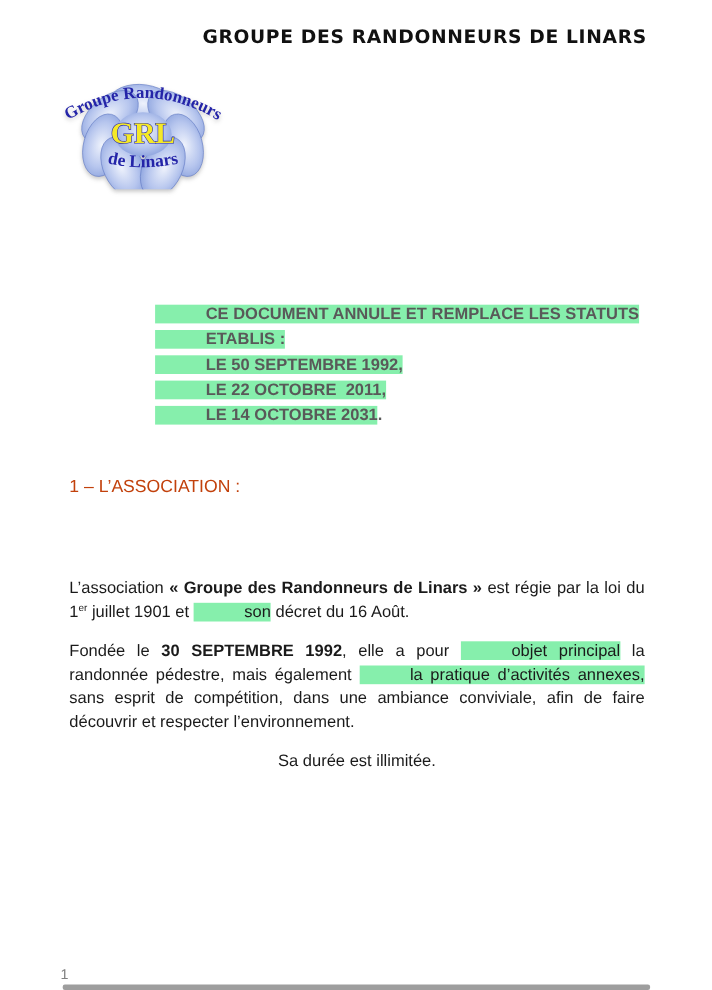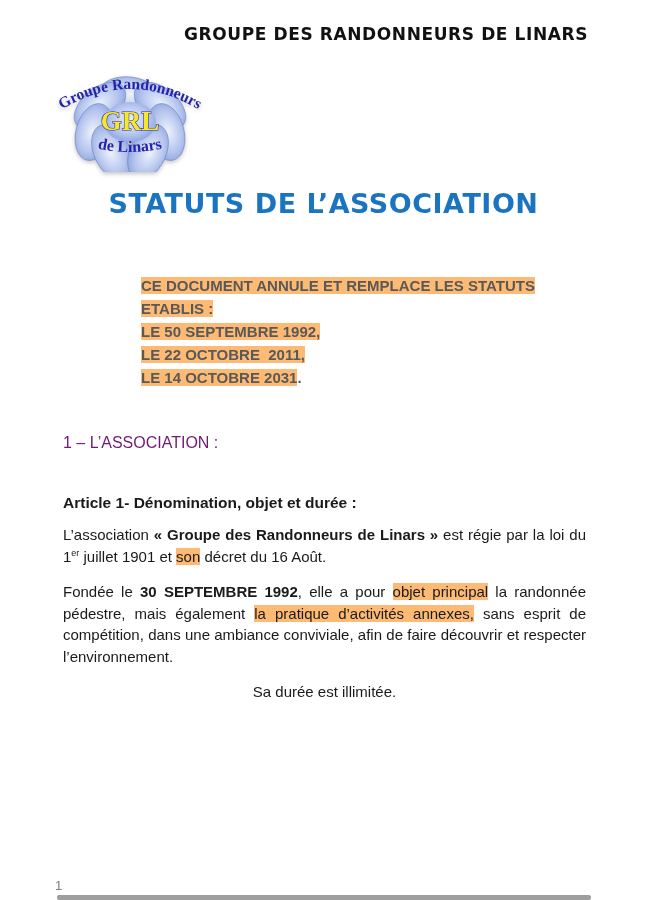--- a/index.html
+++ b/index.html
@@ -53,29 +53,29 @@
     position: absolute;
     left: 141px; top: 274px;
     width: 460px;
     font-size: 15px;
     font-weight: bold;
     line-height: 23px;
     color: #595959;
     white-space: pre-wrap;
   }
 
-  .hl { background: #fdba74; }
+  .hl { background: #86efac; padding-left: 46px; }
   .b  { font-weight: bold; }
 
   
   .section-heading {
     position: absolute;
     left: 63px; top: 434px;
     font-size: 16px;
-    color: #701a75;
+    color: #c2410c;
   }
 
   
   .article-heading {
     position: absolute;
     left: 63px; top: 494px;
     font-size: 15.5px;
     font-weight: bold;
     color: #1a1a1a;
   }
@@ -140,27 +140,25 @@
       <text font-family="Liberation Serif, serif" font-size="15.5" font-weight="bold" fill="#2424A8">
         <textPath href="#arcTop" startOffset="50%" text-anchor="middle">Groupe Randonneurs</textPath>
       </text>
       <text x="74" y="66" text-anchor="middle" font-family="Liberation Serif, serif" font-size="27" font-weight="bold" fill="#F5E927" stroke="#2424A8" stroke-width="1.1" style="paint-order: stroke fill;">GRL</text>
       <text font-family="Liberation Serif, serif" font-size="16" font-weight="bold" fill="#2424A8">
         <textPath href="#arcBottom" startOffset="50%" text-anchor="middle">de Linars</textPath>
       </text>
     </svg>
   </div>
 
-  <div class="doc-title">STATUTS DE L’ASSOCIATION</div>
 
   <div class="notice"><span class="hl">CE DOCUMENT ANNULE ET REMPLACE LES STATUTS</span><br><span class="hl">ETABLIS :</span><br><span class="hl">LE 50 SEPTEMBRE 1992,</span><br><span class="hl">LE 22 OCTOBRE  2011,</span><br><span class="hl">LE 14 OCTOBRE 2031</span><span>.</span></div>
 
   <div class="section-heading">1 – L’ASSOCIATION :</div>
 
-  <div class="article-heading">Article 1- Dénomination, objet et durée :</div>
 
   <div class="body-text">
     <p><span>L’association </span><span class="b">« Groupe des Randonneurs de Linars »</span><span> est régie par la loi du 1</span><sup>er</sup><span> juillet 1901 et </span><span class="hl">son</span><span> décret du 16 Août.</span></p>
     <p><span>Fondée le </span><span class="b">30 SEPTEMBRE 1992</span><span>, elle a pour </span><span class="hl">objet principal</span><span> la randonnée pédestre, mais également </span><span class="hl">la pratique d’activités annexes,</span><span> sans esprit de compétition, dans une ambiance conviviale, afin de faire découvrir et respecter l’environnement.</span></p>
     <p><span>Sa durée est illimitée.</span></p>
   </div>
 
   <div class="page-number">1</div>
 
   <div class="hscroll-thumb"></div>

